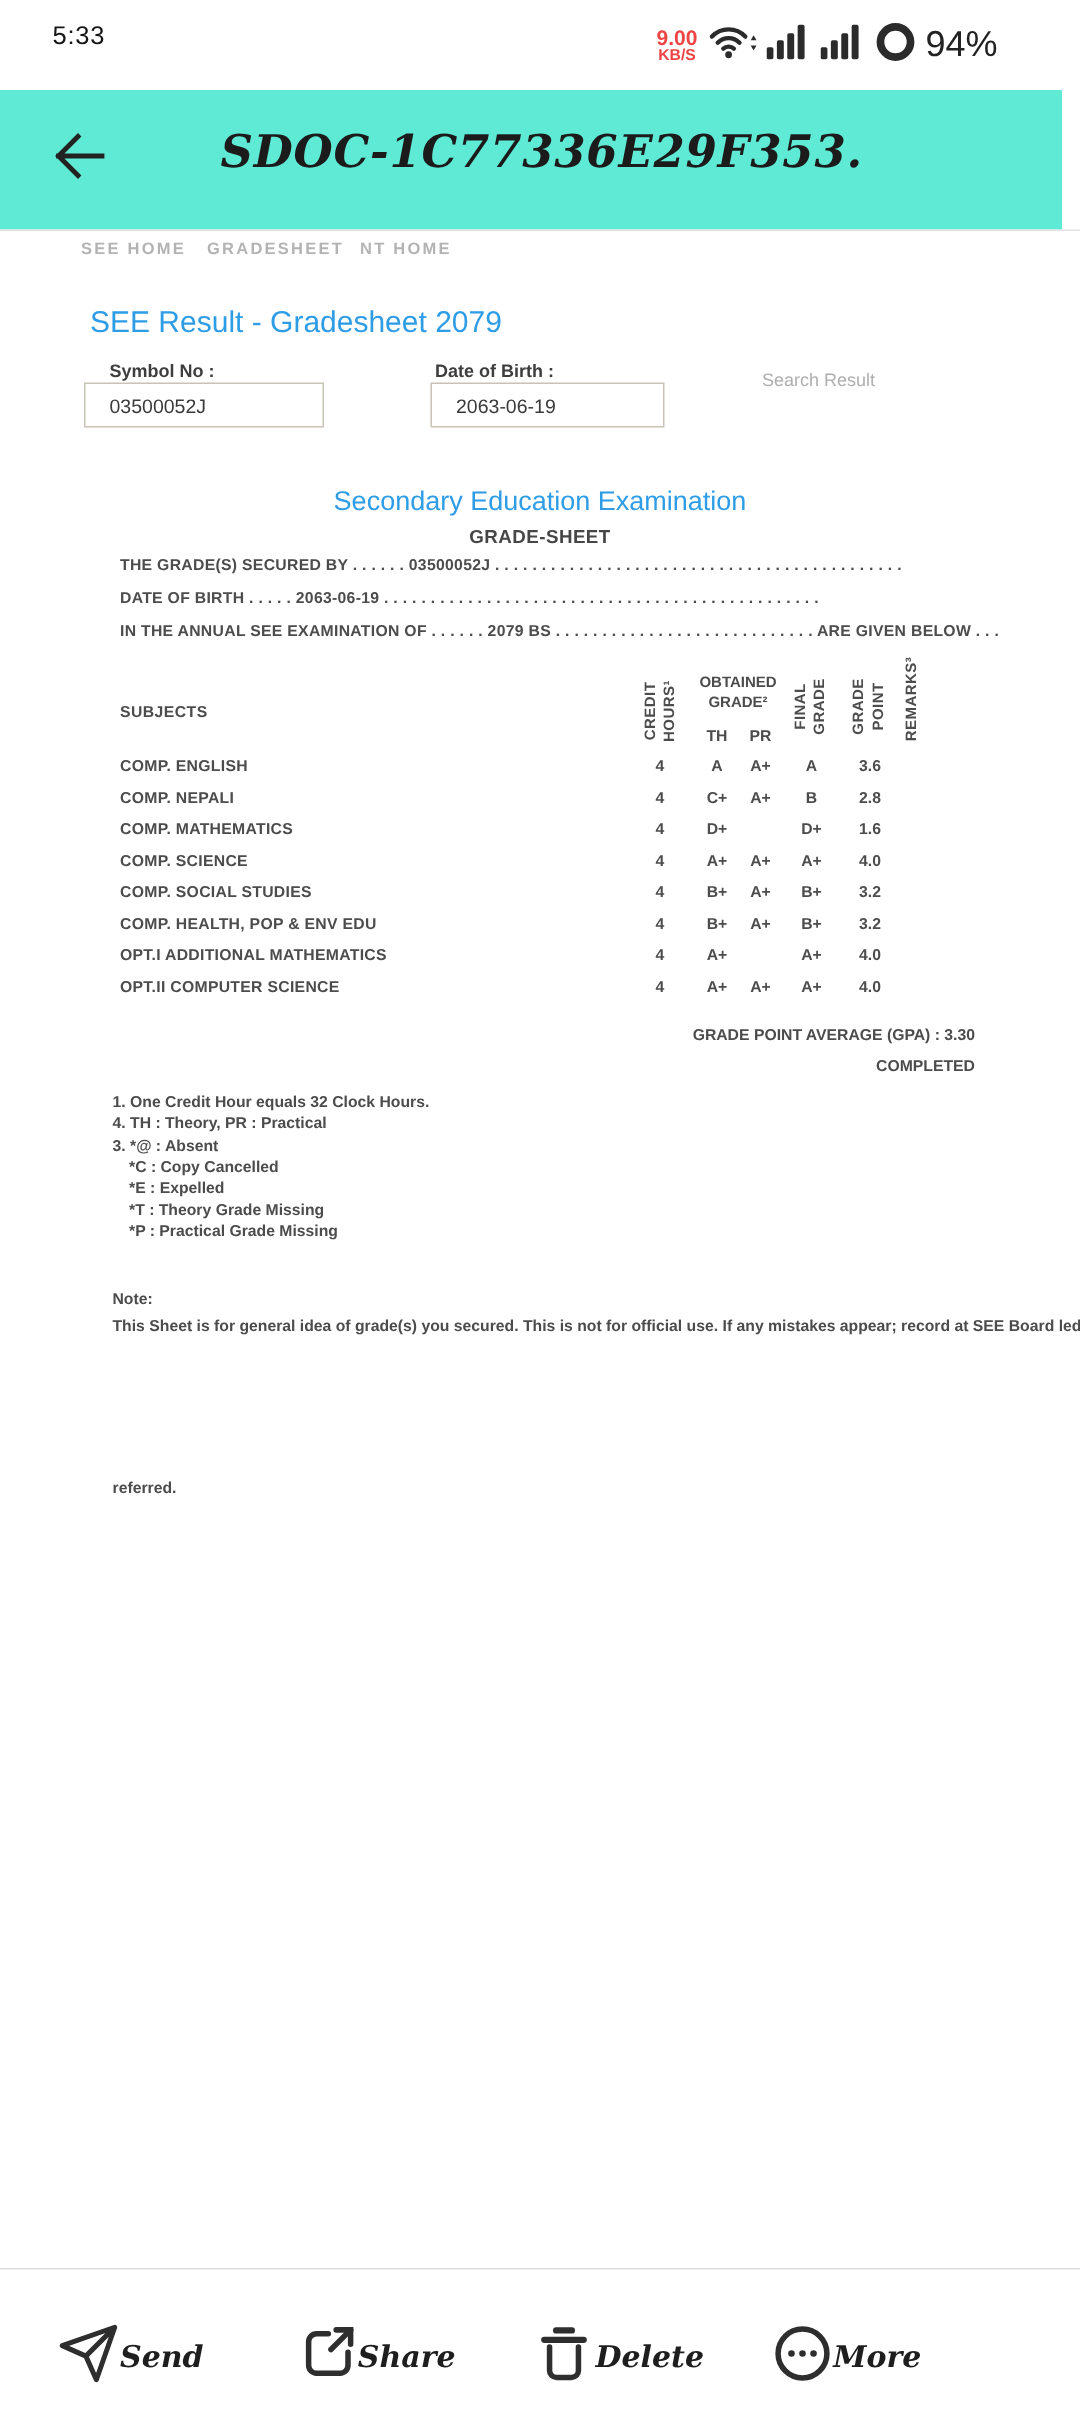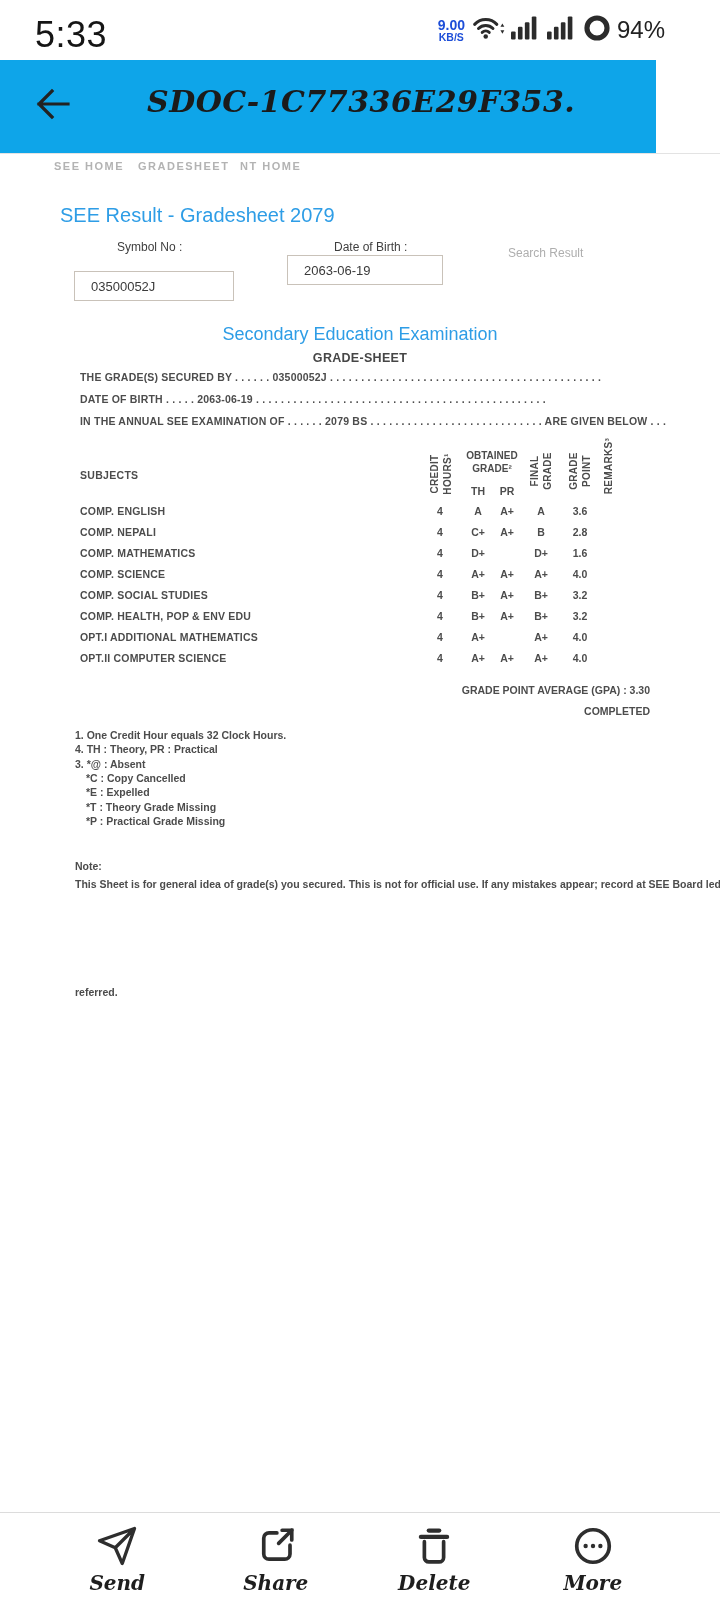--- a/index.html
+++ b/index.html
@@ -1,39 +1,39 @@
 <!DOCTYPE html>
 <html><head>
 <meta charset="utf-8">
 <style>
   * { margin:0; padding:0; box-sizing:border-box; }
   html,body { width:720px; height:1612px; background:#fff; font-family:"Liberation Sans", sans-serif; }
   #screen { position:relative; width:720px; height:1612px; background:#fff; overflow:hidden; }
 
   
   .statusbar { position:absolute; top:0; left:0; width:720px; height:60px; }
-  .sb-time { position:absolute; left:35px; top:14px; font-size:36px; font-weight:500; color:#151515; letter-spacing:0.5px; }
+  .sb-time { position:absolute; left:35px; top:14px; font-size:17px; font-weight:500; color:#151515; letter-spacing:0.5px; }
   .sb-right { position:absolute; right:55px; top:8px; height:44px; display:flex; align-items:center; gap:6px; }
-  .sb-speed { text-align:center; line-height:1.02; color:#1d4ed8; }
+  .sb-speed { text-align:center; line-height:1.02; color:#ef4444; }
   .sb-speed .v { font-size:14px; font-weight:700; }
   .sb-speed .u { font-size:10.5px; font-weight:700; }
   .sb-batt-pct { font-size:24px; color:#222; }
 
   
-  .appheader { position:absolute; top:60px; left:0; width:656px; height:93px; background:#0ea5e9; }
+  .appheader { position:absolute; top:60px; left:0; width:708px; height:93px; background:#5eead4; }
   .back-btn { position:absolute; left:30px; top:22px; width:44px; height:44px; }
   .app-title { position:absolute; left:147px; top:24px; font-family:"DejaVu Serif", serif; font-style:italic; font-weight:bold; font-size:30px; color:#1b1b1b; letter-spacing:0.5px; white-space:nowrap; }
   .header-divider { position:absolute; top:153px; left:0; width:720px; height:1px; background:#e3e3e3; }
 
   
   .doc { position:absolute; top:154px; left:0; width:720px; height:1358px; background:#fff; }
   .nav-link { position:absolute; top:6px; font-size:11px; font-weight:700; color:#b3b3b3; letter-spacing:1.5px; white-space:nowrap; }
   .doc-h1 { position:absolute; left:60px; top:50px; font-size:20px; color:#2e9de6; font-weight:400; }
 
-  .fld-label { position:absolute; top:86px; font-size:12px; font-weight:400; color:#3e3e3e;margin-left:44px; }
+  .fld-label { position:absolute; top:86px; font-size:12px; font-weight:700; color:#3e3e3e; }
   .fld-input { position:absolute; top:101px; height:30px; border:1px solid #c9c2b9; background:#fff; font-size:13px; color:#3a3a3a; padding-left:16px; font-family:"Liberation Sans", sans-serif; }
   .search-link { position:absolute; left:508px; top:92px; font-size:12px; color:#aeaeae; }
 
   .sheet-title { position:absolute; left:0; top:170px; width:720px; text-align:center; font-size:18px; color:#2e9de6; }
   .sheet-sub { position:absolute; left:0; top:197px; width:720px; text-align:center; font-size:12.5px; font-weight:700; color:#464646; letter-spacing:0.3px; }
   .intro-line { position:absolute; left:80px; font-size:10.5px; font-weight:700; color:#4c4c4c; white-space:nowrap; letter-spacing:0.2px; }
 
   .th-subjects { position:absolute; left:80px; top:315px; font-size:10.5px; font-weight:700; color:#4c4c4c; letter-spacing:0.3px; }
   .vhead { position:absolute; transform:translate(-50%,-50%) rotate(-90deg); white-space:pre-line; text-align:center; font-size:10px; font-weight:700; color:#4c4c4c; line-height:1.25; letter-spacing:0.3px; }
   .obt-head { position:absolute; left:492px; top:295px; transform:translateX(-50%); text-align:center; font-size:10px; font-weight:700; color:#4c4c4c; line-height:1.3; white-space:pre-line; }
@@ -53,21 +53,21 @@
   .completed { position:absolute; right:70px; top:551px; font-size:10.5px; font-weight:700; color:#4c4c4c;text-align:center; }
 
   .fnote { position:absolute; left:75px; font-size:10.5px; font-weight:700; color:#4c4c4c; }
   .fnote-sub { left:86px; }
   .note-label { position:absolute; left:75px; top:706px; font-size:10.5px; font-weight:700; color:#4c4c4c; }
   .note-body { position:absolute; left:75px; top:724px; width:620px; font-size:10.5px; font-weight:700; color:#4c4c4c; white-space:nowrap; }
   .note-cont { position:absolute; left:75px; top:832px; font-size:10.5px; font-weight:700; color:#4c4c4c; }
 
   
   .toolbar { position:absolute; bottom:0; left:0; width:720px; height:100px; background:#fff; border-top:1px solid #dcdcdc; display:flex; padding:0 48px 0 38px; }
-  .tb-btn { flex:1; display:flex; flex-direction:column; align-items:center; justify-content:flex-start; padding-top:12px; cursor:pointer; }
+  .tb-btn { flex:1; display:flex; flex-direction:row; align-items:center; justify-content:flex-start; padding-top:12px; cursor:pointer; }
   .tb-icon { width:42px; height:42px; }
   .tb-label { margin-top:4px; font-family:"DejaVu Serif", serif; font-style:italic; font-weight:bold; font-size:20px; color:#1e1e1e; }
 </style>
 </head>
 <body>
 
 <div id="screen">
 
   <div class="statusbar">
     <div class="sb-time">5:33</div>
@@ -129,21 +129,21 @@
 
   <div class="doc">
 
     <span class="nav-link" style="left:54px">SEE HOME</span>
     <span class="nav-link" style="left:138px">GRADESHEET</span>
     <span class="nav-link" style="left:240px">NT HOME</span>
 
     <div class="doc-h1">SEE Result - Gradesheet 2079</div>
 
     <span class="fld-label" style="left:73px">Symbol No :</span>
-    <input class="fld-input" style="left: 74px; width: 160px; margin-top: 16px;" readonly="" value="03500052J">
+    <input class="fld-input" style="left: 56px; width: 160px;" readonly="" value="03500052J">
     <span class="fld-label" style="left:290px">Date of Birth :</span>
     <input class="fld-input" style="left: 287px; width: 156px;" readonly="" value="2063-06-19">
     <span class="search-link">Search Result</span>
 
     <div class="sheet-title">Secondary Education Examination</div>
     <div class="sheet-sub">GRADE-SHEET</div>
 
     <div class="intro-line" style="top:217px">THE GRADE(S) SECURED BY . . . . . . 03500052J . . . . . . . . . . . . . . . . . . . . . . . . . . . . . . . . . . . . . . . . . . . .</div>
     <div class="intro-line" style="top:239px">DATE OF BIRTH . . . . . 2063-06-19 . . . . . . . . . . . . . . . . . . . . . . . . . . . . . . . . . . . . . . . . . . . . . . .</div>
     <div class="intro-line" style="top:261px">IN THE ANNUAL SEE EXAMINATION OF . . . . . . 2079 BS . . . . . . . . . . . . . . . . . . . . . . . . . . . . ARE GIVEN BELOW . . .</div>

